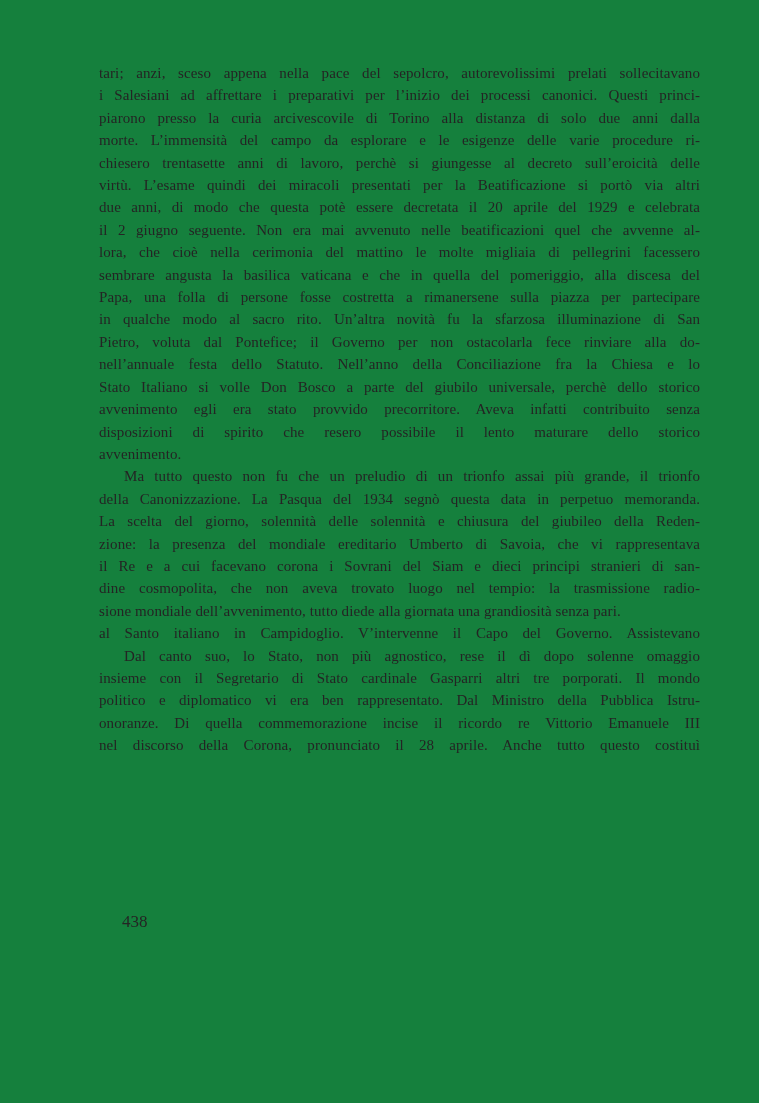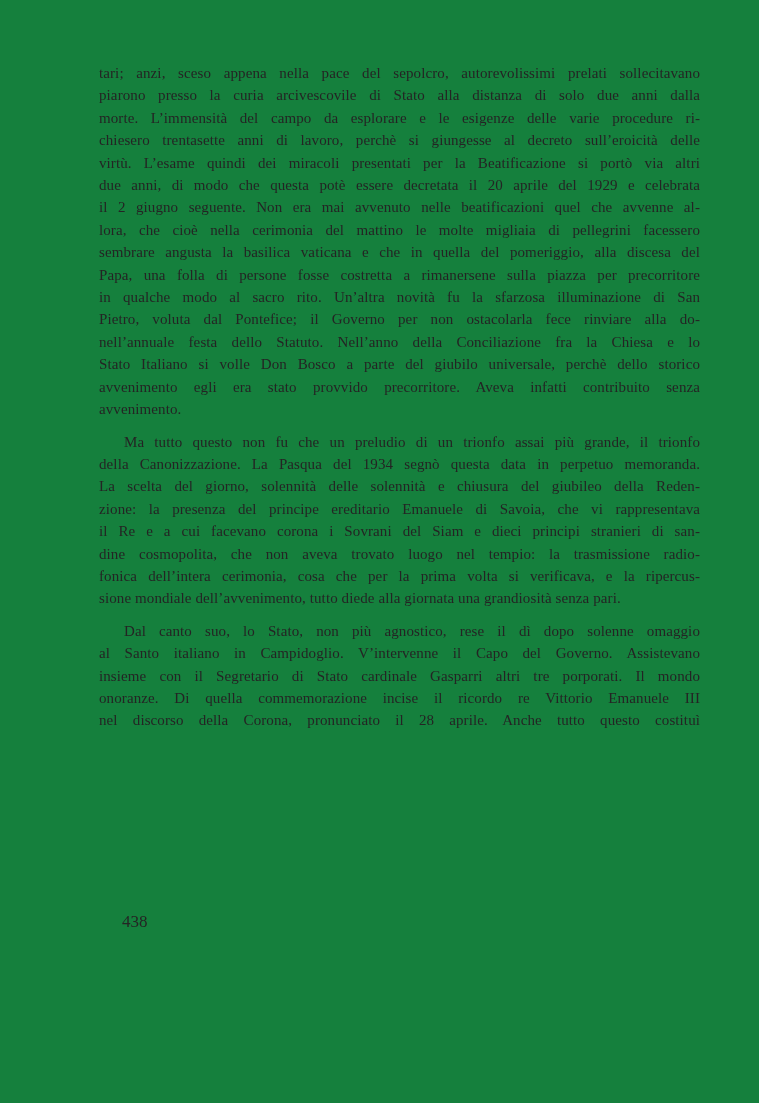--- a/index.html
+++ b/index.html
@@ -32,66 +32,67 @@
     white-space: nowrap;
     text-align: justify;
     text-align-last: justify;
     letter-spacing: 0.1px;
   }
   .line.last {
     text-align-last: left;
   }
   .line.indent {
     text-indent: 25px;
-    margin-top: 10px;
   }
   .page-number {
     position: absolute;
     left: 122px;
     top: 910px;
     font-size: 17px;
     line-height: 24px;
     color: #242424;
   }
 </style>
 </head>
 <body>
 
 <div class="page">
   <div class="text-block">
       <div class="paragraph">
         <div class="line">tari; anzi, sceso appena nella pace del sepolcro, autorevolissimi prelati sollecitavano</div>
-        <div class="line">piarono presso la curia arcivescovile di Stato alla distanza di solo due anni dalla</div>
+        <div class="line">i Salesiani ad affrettare i preparativi per l’inizio dei processi canonici. Questi princi-</div>
+        <div class="line">piarono presso la curia arcivescovile di Torino alla distanza di solo due anni dalla</div>
         <div class="line">morte. L’immensità del campo da esplorare e le esigenze delle varie procedure ri-</div>
         <div class="line">chiesero trentasette anni di lavoro, perchè si giungesse al decreto sull’eroicità delle</div>
         <div class="line">virtù. L’esame quindi dei miracoli presentati per la Beatificazione si portò via altri</div>
         <div class="line">due anni, di modo che questa potè essere decretata il 20 aprile del 1929 e celebrata</div>
         <div class="line">il 2 giugno seguente. Non era mai avvenuto nelle beatificazioni quel che avvenne al-</div>
         <div class="line">lora, che cioè nella cerimonia del mattino le molte migliaia di pellegrini facessero</div>
         <div class="line">sembrare angusta la basilica vaticana e che in quella del pomeriggio, alla discesa del</div>
-        <div class="line">Papa, una folla di persone fosse costretta a rimanersene sulla piazza per precorritore</div>
+        <div class="line">Papa, una folla di persone fosse costretta a rimanersene sulla piazza per partecipare</div>
         <div class="line">in qualche modo al sacro rito. Un’altra novità fu la sfarzosa illuminazione di San</div>
         <div class="line">Pietro, voluta dal Pontefice; il Governo per non ostacolarla fece rinviare alla do-</div>
         <div class="line">nell’annuale festa dello Statuto. Nell’anno della Conciliazione fra la Chiesa e lo</div>
         <div class="line">Stato Italiano si volle Don Bosco a parte del giubilo universale, perchè dello storico</div>
         <div class="line">avvenimento egli era stato provvido precorritore. Aveva infatti contribuito senza</div>
+        <div class="line">disposizioni di spirito che resero possibile il lento maturare dello storico</div>
         <div class="line last">avvenimento.</div>
       </div>
       <div class="paragraph">
         <div class="line indent">Ma tutto questo non fu che un preludio di un trionfo assai più grande, il trionfo</div>
         <div class="line">della Canonizzazione. La Pasqua del 1934 segnò questa data in perpetuo memoranda.</div>
         <div class="line">La scelta del giorno, solennità delle solennità e chiusura del giubileo della Reden-</div>
-        <div class="line">zione: la presenza del principe ereditario Emanuele di Savoia, che vi rappresentava</div>
+        <div class="line">zione: la presenza del mondiale ereditario Umberto di Savoia, che vi rappresentava</div>
         <div class="line">il Re e a cui facevano corona i Sovrani del Siam e dieci principi stranieri di san-</div>
         <div class="line">dine cosmopolita, che non aveva trovato luogo nel tempio: la trasmissione radio-</div>
-        <div class="line">fonica dell’intera cerimonia, cosa che per la prima volta si verificava, e la ripercus-</div>
         <div class="line last">sione mondiale dell’avvenimento, tutto diede alla giornata una grandiosità senza pari.</div>
       </div>
       <div class="paragraph">
+        <div class="line">al Santo italiano in Campidoglio. V’intervenne il Capo del Governo. Assistevano</div>
         <div class="line indent">Dal canto suo, lo Stato, non più agnostico, rese il dì dopo solenne omaggio</div>
-        <div class="line">al Santo italiano in Campidoglio. V’intervenne il Capo del Governo. Assistevano</div>
         <div class="line">insieme con il Segretario di Stato cardinale Gasparri altri tre porporati. Il mondo</div>
+        <div class="line">politico e diplomatico vi era ben rappresentato. Dal Ministro della Pubblica Istru-</div>
         <div class="line">onoranze. Di quella commemorazione incise il ricordo re Vittorio Emanuele III</div>
         <div class="line">nel discorso della Corona, pronunciato il 28 aprile. Anche tutto questo costituì</div>
       </div>
     </div>
   <div class="page-number">438</div>
 </div>
 
 </body></html>

